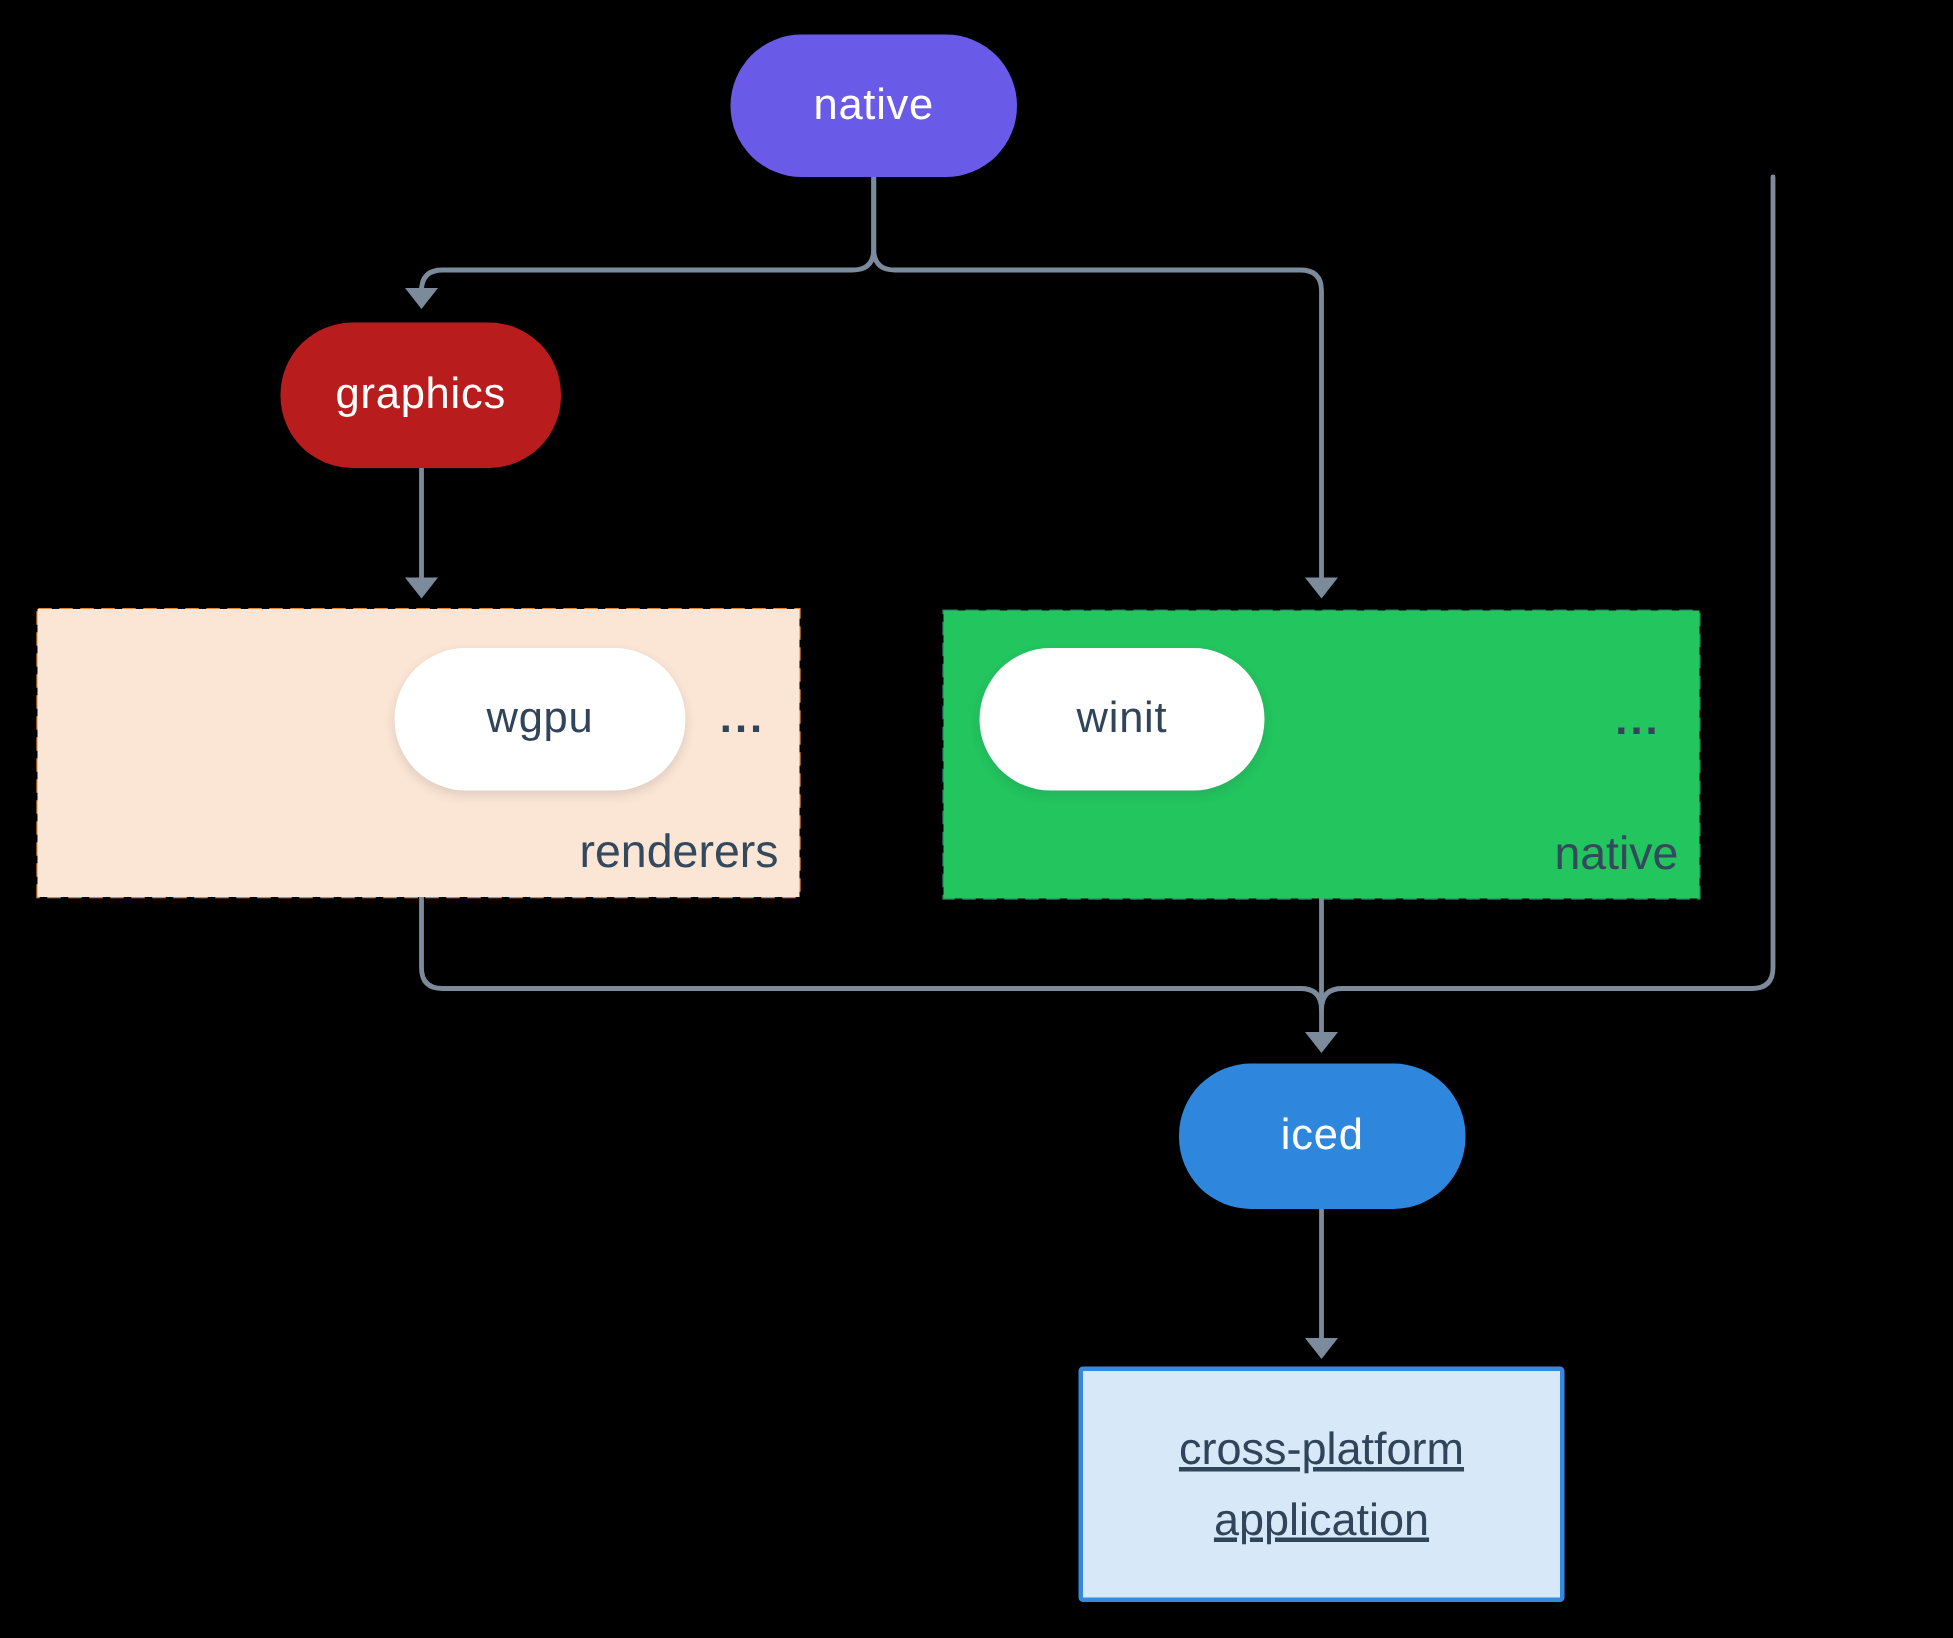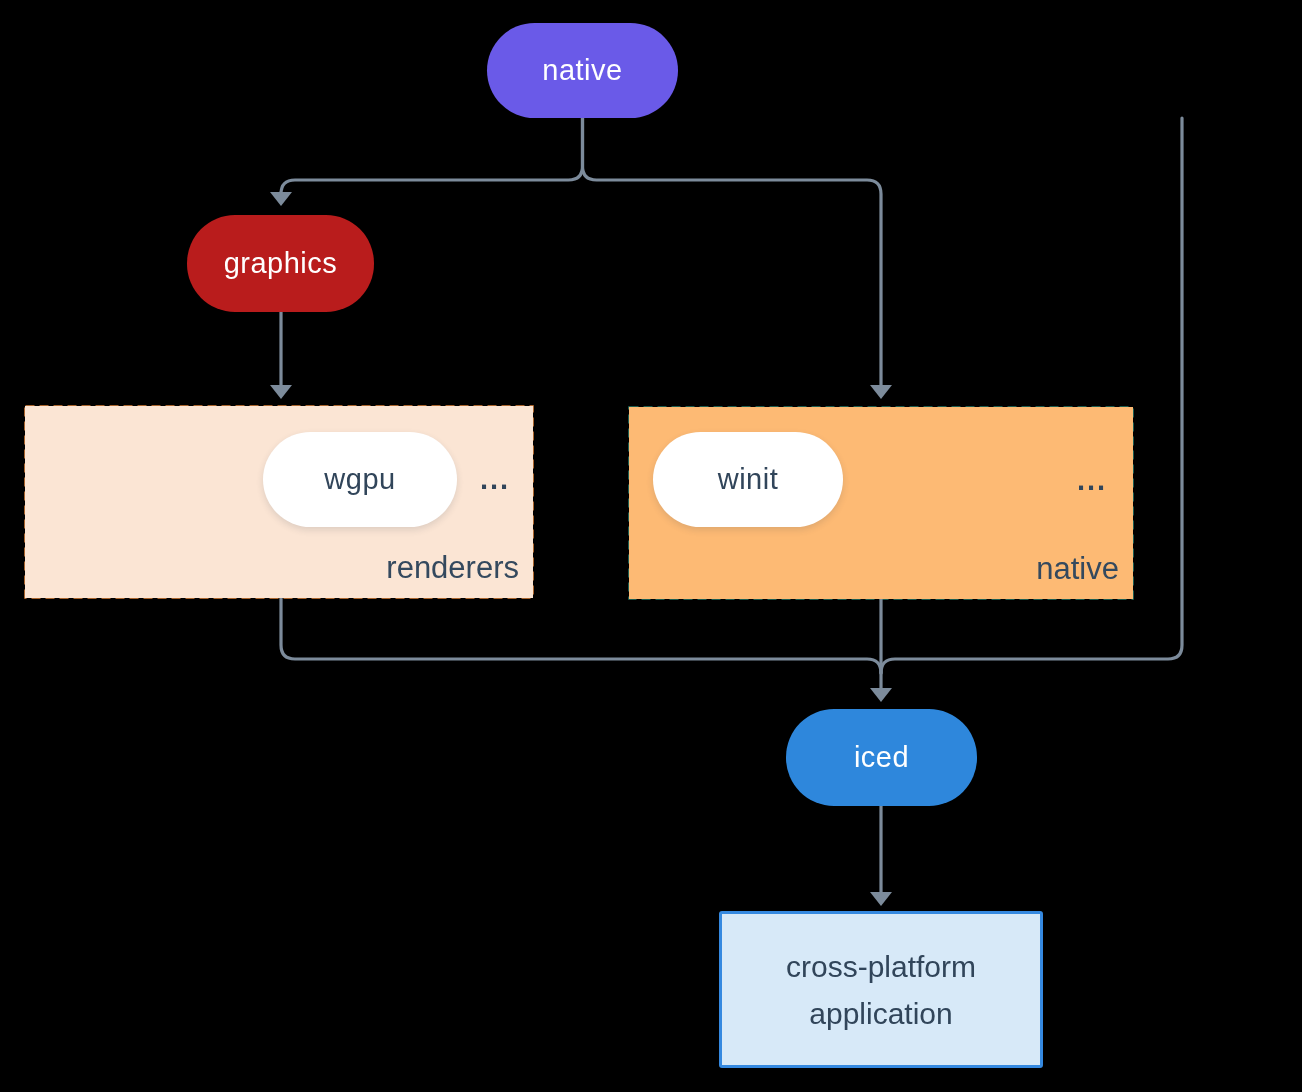--- a/index.html
+++ b/index.html
@@ -36,21 +36,21 @@
   .pill-blue   { background: #2e87dc; color: #ffffff; }
   .pill-white  {
     background: #ffffff;
     color: #31455a;
     box-shadow: 0 3px 7px rgba(40,60,80,0.14);
   }
   .group {
     position: absolute;
   }
   .group-renderers { left: 25px; top: 406px; width: 508px; height: 192px; background: #fbe5d4; }
-  .group-shells    { left: 629px; top: 407px; width: 504px; height: 192px; background: #fdba74; }
+  .group-shells    { left: 629px; top: 407px; width: 504px; height: 192px; background: #22c55e; }
   .group .ellipsis {
     position: absolute;
     top: 26px;
     height: 95px;
     width: 50px;
     display: flex;
     align-items: center;
     justify-content: center;
     font-size: 29px;
     font-weight: bold;
@@ -82,20 +82,21 @@
     background: #d7e9f8;
     border: 3px solid #3589e0;
     border-radius: 3px;
     display: flex;
     flex-direction: column;
     align-items: center;
     justify-content: center;
     color: #31455a;
     font-size: 30px;
     line-height: 47px;
+    text-decoration: underline;
   }
 </style>
 </head>
 <body>
 
 <div class="stage">
 
   <svg class="edges" viewBox="0 0 1302 1092">
 
     <rect x="25.5" y="406.5" width="507" height="191" fill="none" stroke-width="2.5" stroke-dasharray="9 5" stroke="#e2863c"></rect>

